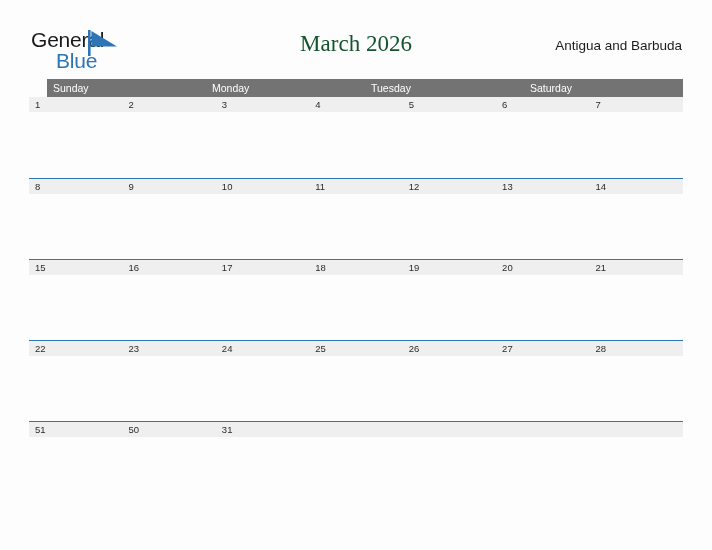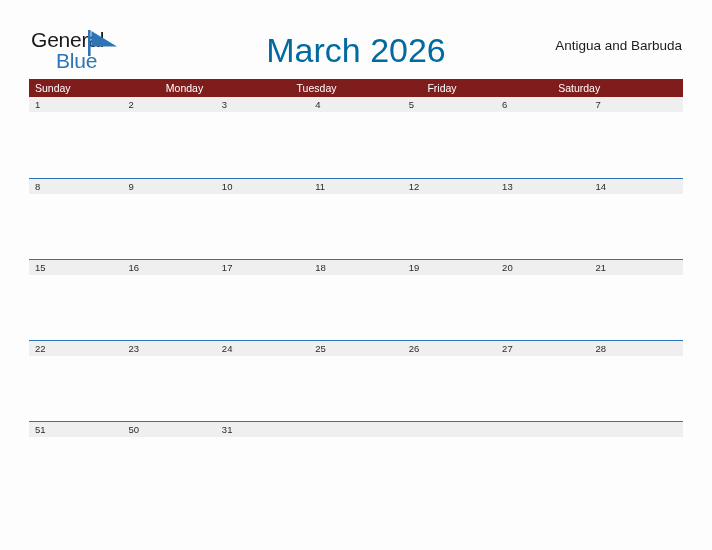--- a/index.html
+++ b/index.html
@@ -54,23 +54,23 @@
     width: 30px;
     height: 26px;
   }
 
   .cal-title {
     position: absolute;
     left: 0;
     right: 0;
     top: 31px;
     text-align: center;
-    font-size: 34px;
-    color: #0369a1;
-    font-family: Liberation Sans, sans-serif;
+    font-size: 23px;
+    color: #14532d;
+    font-family: Liberation Serif, serif;
     letter-spacing: 0px;
   }
 
   .cal-region {
     position: absolute;
     right: 30px;
     top: 38px;
     font-size: 13.5px;
     color: #1c1c1c;
     font-family: "Liberation Sans", sans-serif;
@@ -79,22 +79,23 @@
   
   .calendar {
     position: absolute;
     left: 29px;
     top: 79px;
     width: 654px;
   }
 
   .weekday-row {
     display: flex;
-    background: #7f1d1d;
+    background: #737373;
     height: 18px;
+    margin-left: 18px;
   }
   .weekday-cell {
     flex: 1 1 0;
     color: #ffffff;
     font-size: 10.5px;
     line-height: 18px;
     padding-left: 6px;
     box-sizing: border-box;
     font-family: "Liberation Sans", sans-serif;
     white-space: nowrap;
@@ -152,21 +153,20 @@
   <div class="cal-title">March 2026</div>
   <div class="cal-region">Antigua and Barbuda</div>
 </div>
 
 <div class="calendar">
 
   <div class="weekday-row">
     <div class="weekday-cell">Sunday</div>
     <div class="weekday-cell">Monday</div>
     <div class="weekday-cell">Tuesday</div>
-    <div class="weekday-cell">Friday</div>
     <div class="weekday-cell">Saturday</div>
   </div>
 
   <div class="week-row first">
     <div class="date-band">
       <div class="date-cell">1</div>
       <div class="date-cell">2</div>
       <div class="date-cell">3</div>
       <div class="date-cell">4</div>
       <div class="date-cell">5</div>

